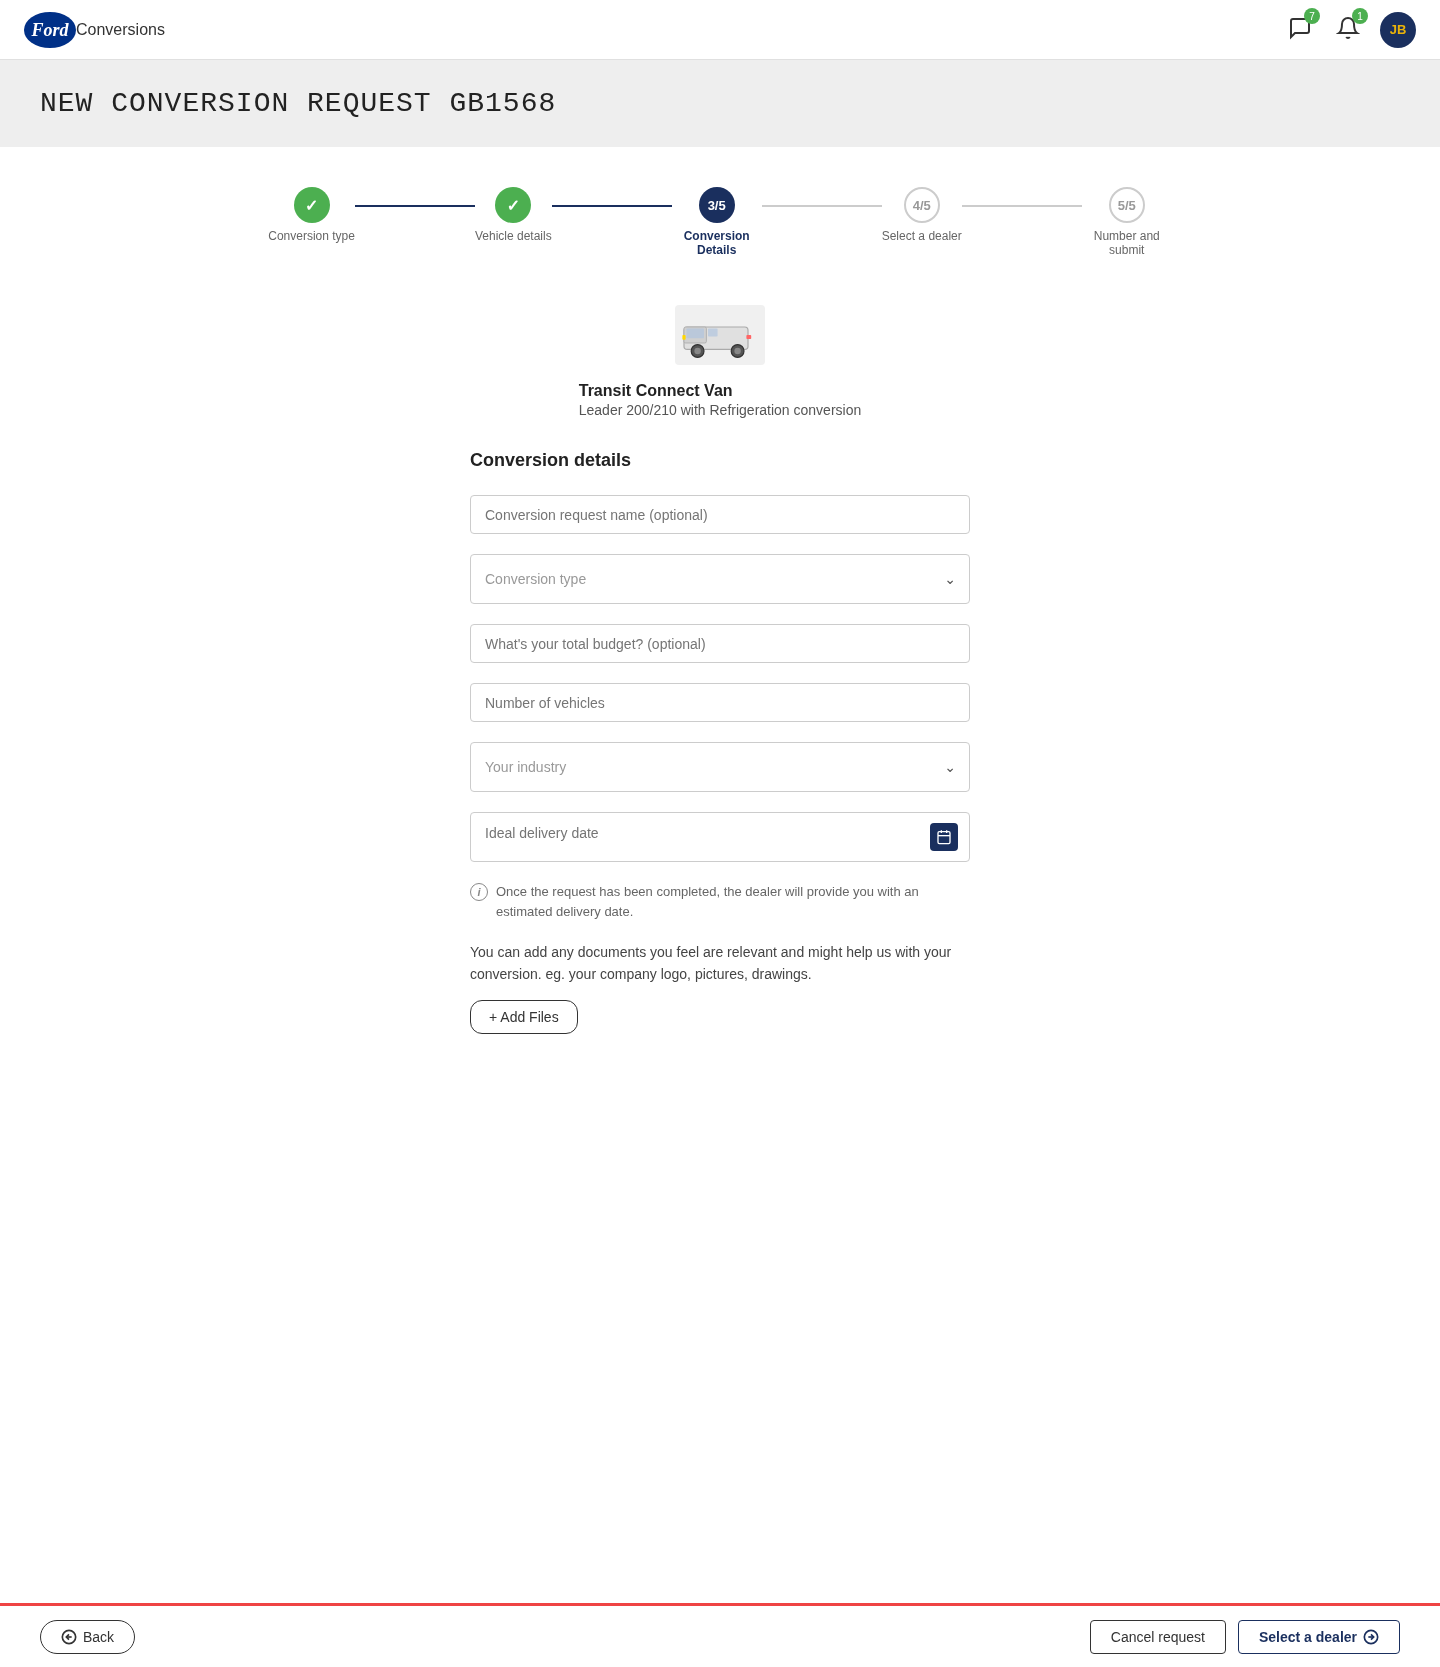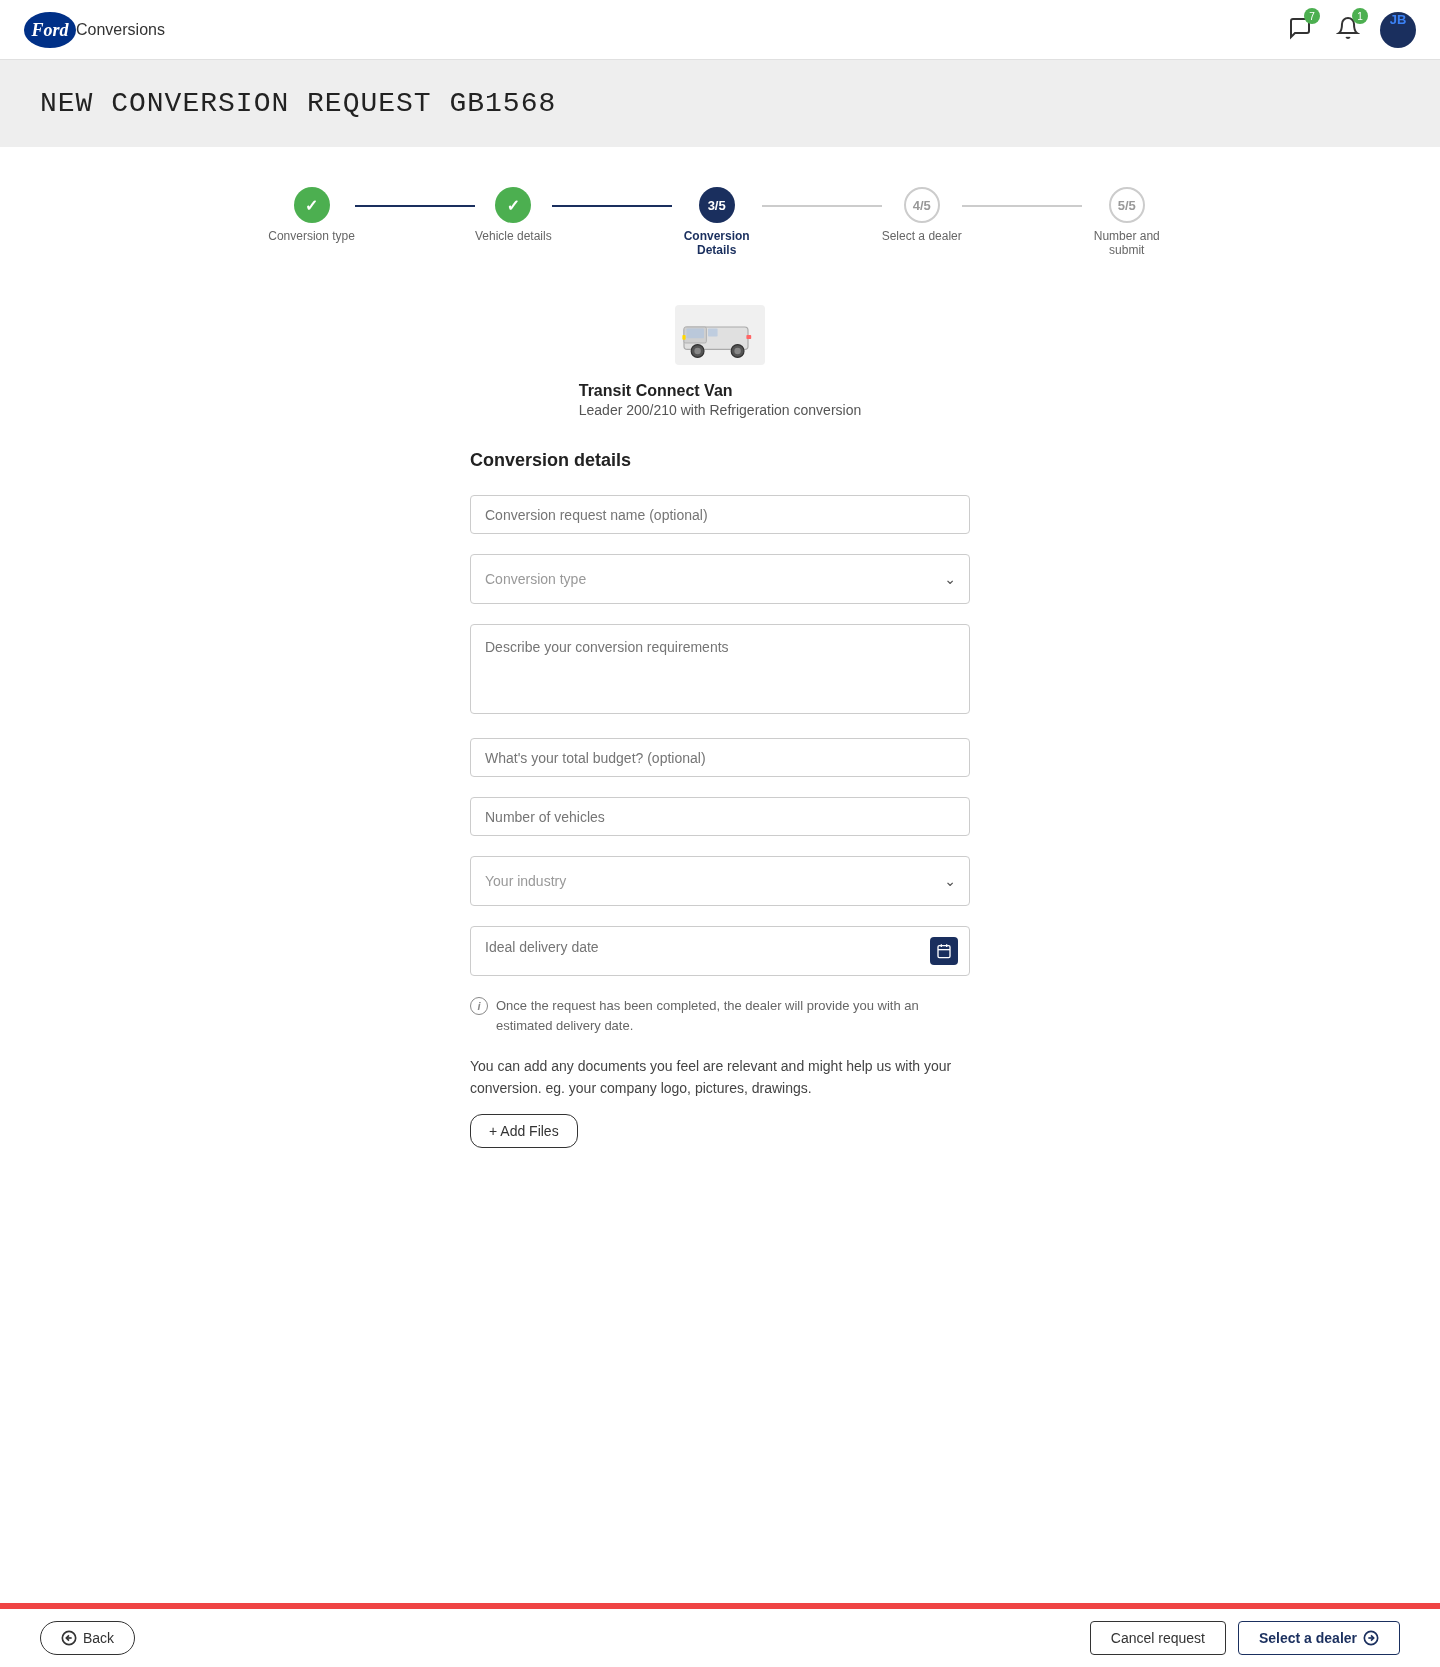--- a/index.html
+++ b/index.html
@@ -50,23 +50,23 @@
       font-size: 10px;
       display: flex;
       align-items: center;
       justify-content: center;
     }
     .avatar {
       width: 36px;
       height: 36px;
       border-radius: 50%;
       background: #1a2f5e;
-      color: #3b82f6;
-      display: flex;
-      align-items: flex-start;
+      color: #eab308;
+      display: flex;
+      align-items: center;
       justify-content: center;
       font-size: 13px;
       font-weight: bold;
       cursor: pointer;
     }
 
     
     .page-title-bar {
       background: #eeeeee;
       padding: 28px 40px;
@@ -296,21 +296,21 @@
       color: #333;
     }
 
     
     .bottom-bar {
       position: fixed;
       bottom: 0;
       left: 0;
       right: 0;
       background: white;
-      border-top: 6px solid #ef4444;
+      border-top: 3px solid #ef4444;
       height: 64px;
       display: flex;
       align-items: center;
       justify-content: space-between;
       padding: 0 40px;
     }
     .btn-back {
       display: flex;
       align-items: center;
       gap: 6px;
@@ -466,23 +466,20 @@
 
     <div class="form-field">
       <div class="form-select-wrapper">
         <select class="form-select">
           <option value="">Conversion type</option>
         </select>
         <span class="select-chevron">⌄</span>
       </div>
     </div>
 
-    <div class="form-field">
-      <textarea class="form-textarea" placeholder="Describe your conversion requirements" style=""></textarea>
-    </div>
 
     <div class="form-field">
       <input class="form-input" type="text" placeholder="What's your total budget? (optional)" style="">
     </div>
 
     <div class="form-field">
       <input class="form-input" type="number" placeholder="Number of vehicles" style="">
     </div>
 
     <div class="form-field">

